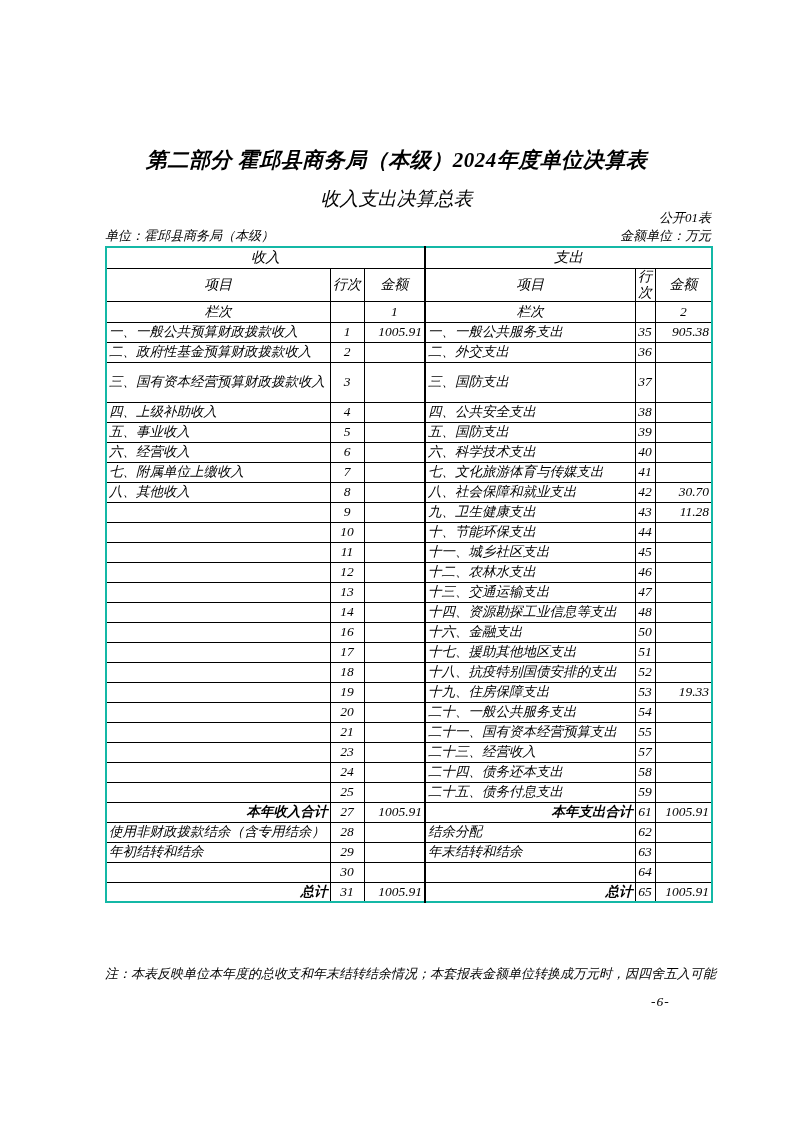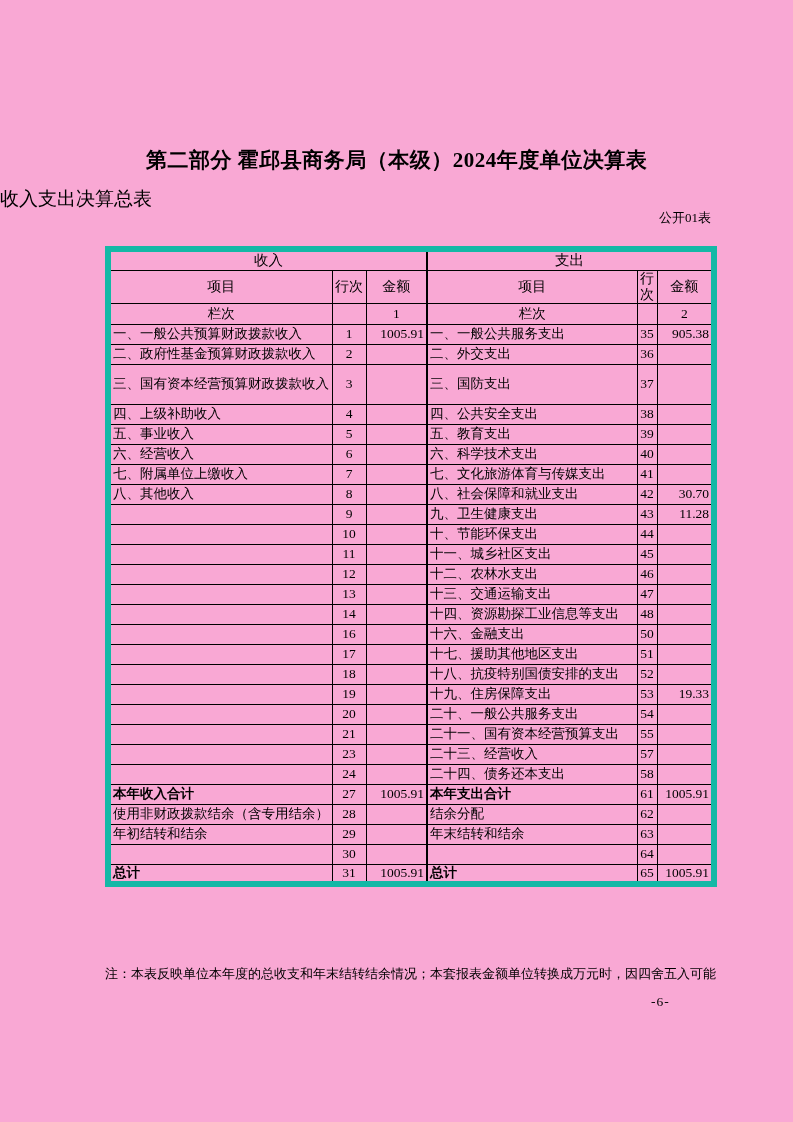--- a/index.html
+++ b/index.html
@@ -2,37 +2,38 @@
 <html><head>
 <meta charset="utf-8">
 <style>
   * { margin: 0; padding: 0; box-sizing: border-box; }
   html, body { background: #888; }
   .page {
     position: relative;
     width: 793px;
     height: 1122px;
     margin: 0 auto;
-    background: #f9a8d4;
+    background: #ffffff;
     font-family: "Liberation Serif", "DejaVu Serif", serif;
     color: #000;
     overflow: hidden;
+    font-style: italic;
   }
   .title {
     position: absolute;
     top: 146px; left: 0; right: 0;
     text-align: center;
     font-size: 21px;
     font-weight: bold;
     letter-spacing: 0.5px;
   }
   .subtitle {
     position: absolute;
     top: 186px; left: 0; right: 0;
-    text-align: left;
+    text-align: center;
     font-size: 19px;
     font-weight: normal;
   }
   .table-code {
     position: absolute;
     top: 209px; right: 82px;
     font-size: 13px;
   }
   .meta-row {
     position: absolute;
@@ -40,38 +41,38 @@
     display: flex;
     justify-content: space-between;
     font-size: 13px;
   }
   table.fin {
     position: absolute;
     top: 246px; left: 105px;
     width: 606px;
     border-collapse: collapse;
     table-layout: fixed;
-    border: 6px solid #14b8a6;
+    border: 2px solid #14b8a6;
   }
   table.fin td, table.fin th {
     border: 1px solid #000;
     font-size: 13.5px;
     font-weight: normal;
     line-height: 1.15;
     overflow: hidden;
     padding: 0 2px;
     vertical-align: middle;
   }
   tr.h-top td   { height: 21px; text-align: center; font-size: 14.5px; }
   tr.h-cols td  { height: 32px; text-align: center; font-size: 14px; }
   tr.h-lanci td { height: 21px; text-align: center; }
   tbody tr td   { height: 20px; }
   tbody tr.tall td { height: 40px; }
   .c-item { text-align: left; }
-  .c-item.sum { text-align: left; font-weight: bold; }
+  .c-item.sum { text-align: right; font-weight: bold; }
   .c-no  { text-align: center; padding: 0 1px; }
   .c-amt { text-align: right; padding-right: 3px; }
   .mid   { border-left: 2px solid #000 !important; }
   .note {
     position: absolute;
     top: 965px; left: 105px;
     font-size: 13px;
     white-space: nowrap;
   }
   .page-number {
@@ -83,20 +84,24 @@
 </style>
 </head>
 <body>
 
 <div class="page">
 
   <div class="title">第二部分 霍邱县商务局（本级）2024年度单位决算表</div>
   <div class="subtitle">收入支出决算总表</div>
   <div class="table-code">公开01表</div>
 
+  <div class="meta-row">
+    <span>单位：霍邱县商务局（本级）</span>
+    <span>金额单位：万元</span>
+  </div>
 
   <table class="fin">
     <colgroup>
       <col style="width:224px">
       <col style="width:34px">
       <col style="width:61px">
       <col style="width:210px">
       <col style="width:20px">
       <col style="width:57px">
     </colgroup>
@@ -152,21 +157,21 @@
           <td class="c-no">4</td>
           <td class="c-amt"></td>
           <td class="c-item mid">四、公共安全支出</td>
           <td class="c-no">38</td>
           <td class="c-amt"></td>
         </tr>
         <tr>
           <td class="c-item">五、事业收入</td>
           <td class="c-no">5</td>
           <td class="c-amt"></td>
-          <td class="c-item mid">五、教育支出</td>
+          <td class="c-item mid">五、国防支出</td>
           <td class="c-no">39</td>
           <td class="c-amt"></td>
         </tr>
         <tr>
           <td class="c-item">六、经营收入</td>
           <td class="c-no">6</td>
           <td class="c-amt"></td>
           <td class="c-item mid">六、科学技术支出</td>
           <td class="c-no">40</td>
           <td class="c-amt"></td>
@@ -293,20 +298,28 @@
         </tr>
         <tr>
           <td class="c-item"></td>
           <td class="c-no">24</td>
           <td class="c-amt"></td>
           <td class="c-item mid">二十四、债务还本支出</td>
           <td class="c-no">58</td>
           <td class="c-amt"></td>
         </tr>
         <tr>
+          <td class="c-item"></td>
+          <td class="c-no">25</td>
+          <td class="c-amt"></td>
+          <td class="c-item mid">二十五、债务付息支出</td>
+          <td class="c-no">59</td>
+          <td class="c-amt"></td>
+        </tr>
+        <tr>
           <td class="c-item sum">本年收入合计</td>
           <td class="c-no">27</td>
           <td class="c-amt">1005.91</td>
           <td class="c-item mid sum">本年支出合计</td>
           <td class="c-no">61</td>
           <td class="c-amt">1005.91</td>
         </tr>
         <tr>
           <td class="c-item">使用非财政拨款结余（含专用结余）</td>
           <td class="c-no">28</td>

